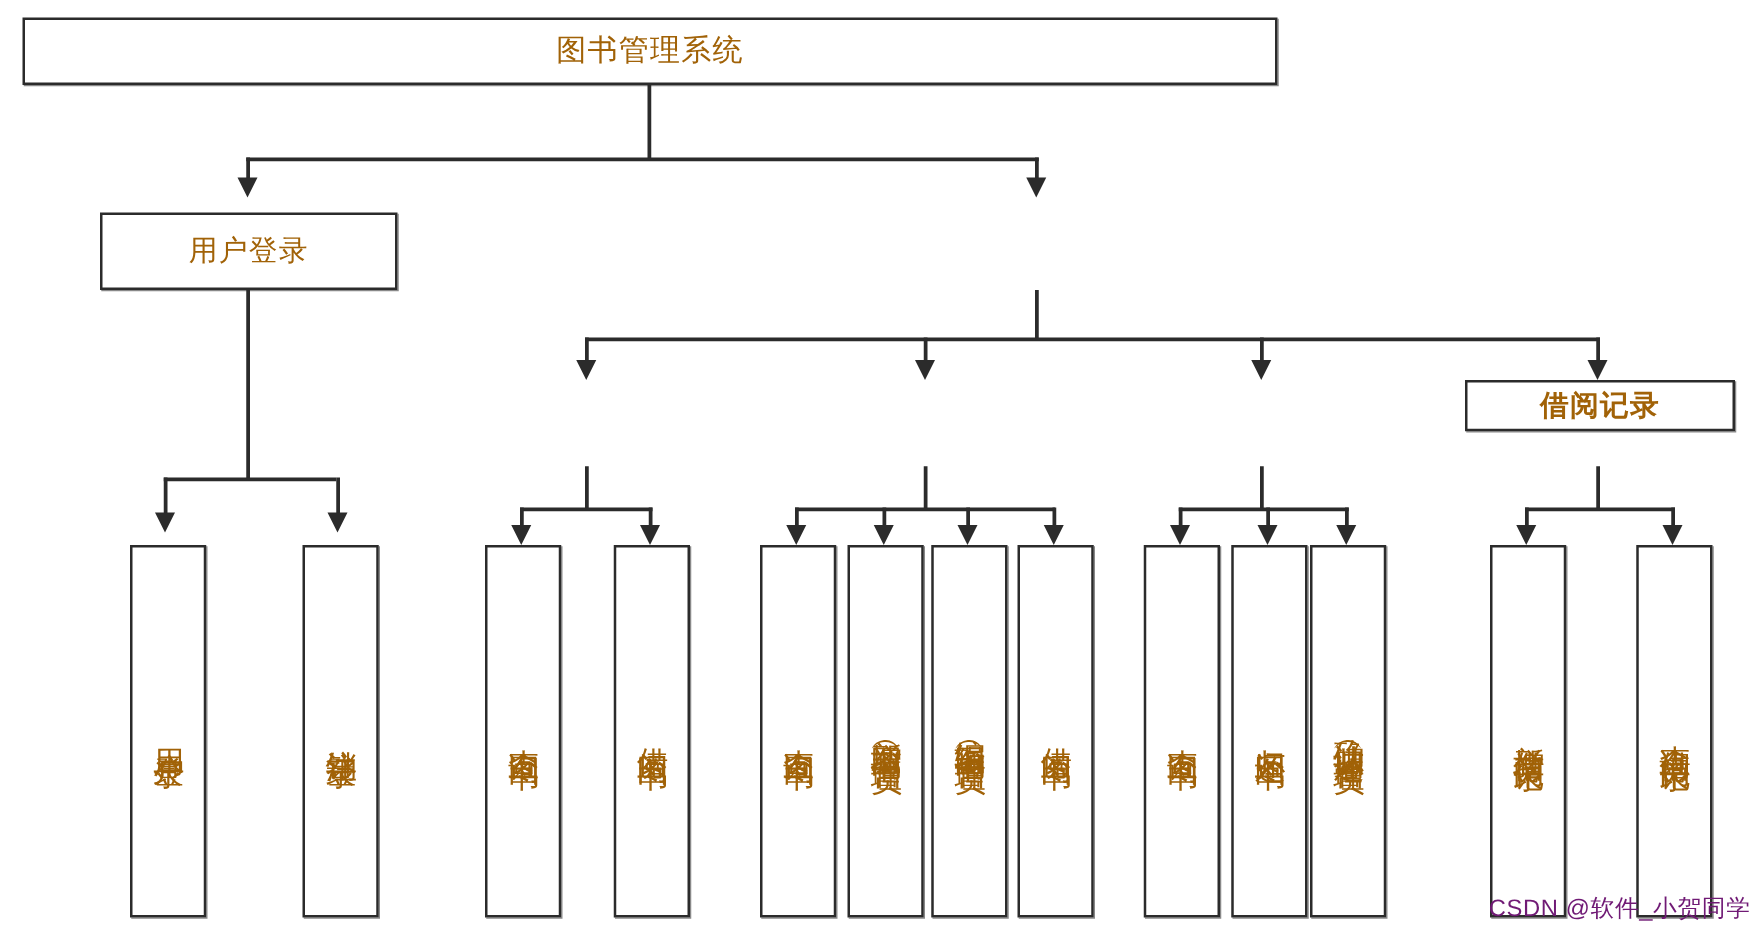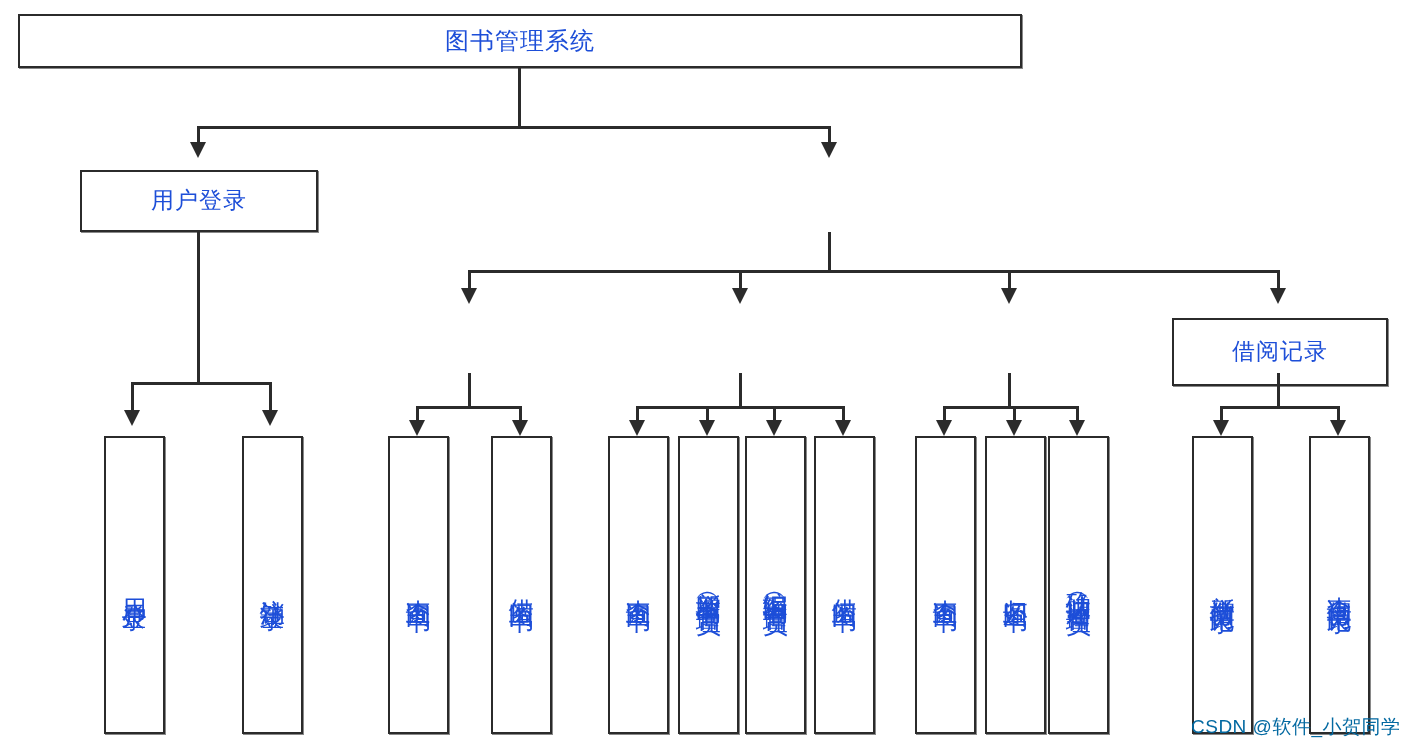--- a/index.html
+++ b/index.html
@@ -6,21 +6,21 @@
   body{font-family:"Liberation Sans","DejaVu Sans",sans-serif;}
   #canvas{position:relative;width:1405px;height:747px;background:#ffffff;overflow:hidden;}
   .node{
     position:absolute;
     box-sizing:border-box;
     border:2px solid #2b2b2b;
     background:#ffffff;
     display:flex;
     align-items:center;
     justify-content:center;
-    color:#1d4ed8;
+    color:#a16207;
     box-shadow:1px 1px 0 rgba(40,40,40,0.55);
   }
   .node .lbl{display:block;text-align:center;white-space:pre;}
   .h-node .lbl{font-size:23px;line-height:1.1;letter-spacing:1px;}
   .root .lbl{font-size:24px;}
   .leaf{writing-mode:vertical-rl;text-orientation:upright;}
   .leaf .lbl{
     writing-mode:vertical-rl;
     text-orientation:upright;
     font-size:25px;
@@ -33,21 +33,21 @@
   .hline{height:3px;}
   .arrow{
     position:absolute;
     width:0;height:0;
     border-left:8px solid transparent;
     border-right:8px solid transparent;
     border-top:16px solid #2b2b2b;
   }
   .watermark{
     position:absolute;
-    color:#0369a1;
+    color:#701a75;
     font-size:19px;
     letter-spacing:0.5px;
     white-space:nowrap;
     user-select:none;
   }
 </style>
 </head>
 <body>
 
 <div id="canvas">
@@ -81,21 +81,21 @@
 
   <div class="line vline" style="left:468px;top:270px;width:3px;height:20px;"></div>
   <div class="arrow" style="left:461px;top:288px;"></div>
   <div class="line vline" style="left:739px;top:270px;width:3px;height:20px;"></div>
   <div class="arrow" style="left:732px;top:288px;"></div>
   <div class="line vline" style="left:1008px;top:270px;width:3px;height:20px;"></div>
   <div class="arrow" style="left:1001px;top:288px;"></div>
   <div class="line vline" style="left:1277px;top:270px;width:3px;height:20px;"></div>
   <div class="arrow" style="left:1270px;top:288px;"></div>
 
-  <div class="node h-node" style="left:1172px;top:318px;width:216px;height:68px;">
+  <div class="node h-node" style="left:1172px;top:304px;width:216px;height:41px;font-weight:bold;">
     <span class="lbl">借阅记录</span>
   </div>
 
   <div class="line vline" style="left:468px;top:373px;width:3px;height:35px;"></div>
   <div class="line hline" style="left:416px;top:406px;width:106px;height:3px;"></div>
   <div class="line vline" style="left:416px;top:406px;width:3px;height:16px;"></div>
   <div class="arrow" style="left:409px;top:420px;"></div>
   <div class="line vline" style="left:519px;top:406px;width:3px;height:16px;"></div>
   <div class="arrow" style="left:512px;top:420px;"></div>
 

